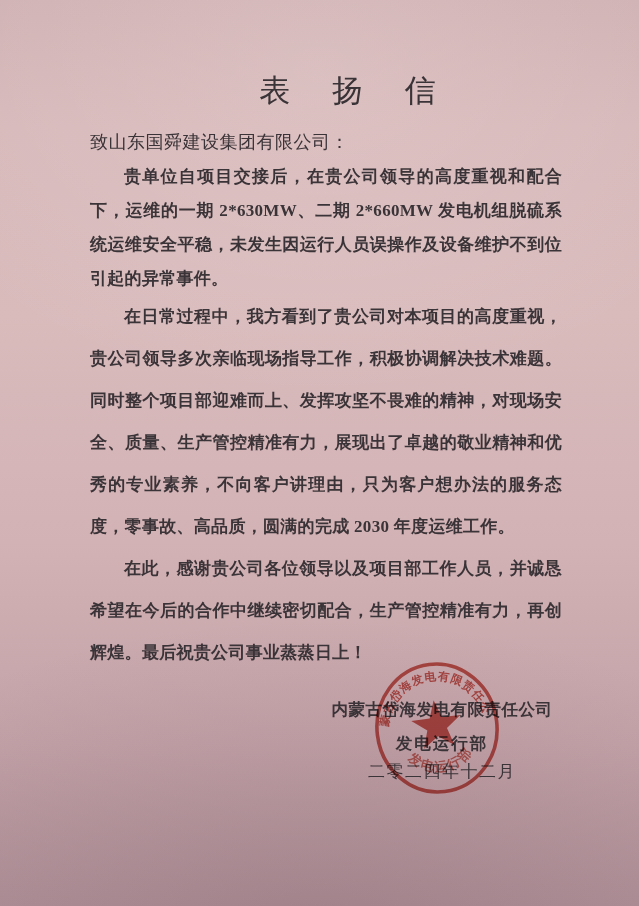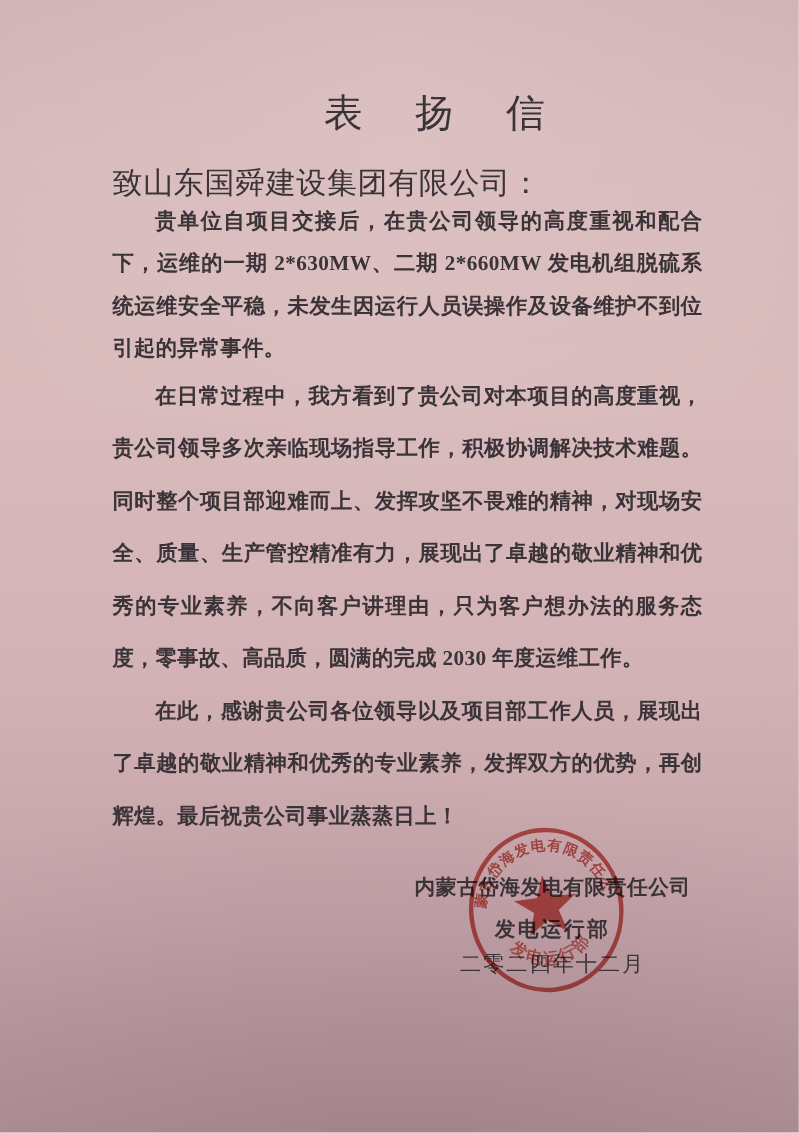--- a/index.html
+++ b/index.html
@@ -38,21 +38,21 @@
     font-size: 31px;
     font-weight: normal;
     letter-spacing: 17px;
     text-indent: 17px;
     padding-left: 28px;
   }
   .salutation {
     position: absolute;
     top: 130px;
     left: 90px;
-    font-size: 24px;
+    font-size: 18px;
     letter-spacing: 0.5px;
   }
   .body-text {
     position: absolute;
     top: 160px;
     left: 90px;
     width: 472px;
     text-align: justify;
     text-justify: inter-character;
   }
@@ -109,21 +109,21 @@
 
 <div class="shading"></div>
 
 <div class="page-title">表 扬 信</div>
 
 <div class="salutation">致山东国舜建设集团有限公司：</div>
 
 <div class="body-text">
   <p class="para-1">贵单位自项目交接后，在贵公司领导的高度重视和配合下，运维的一期 2*630MW、二期 2*660MW 发电机组脱硫系统运维安全平稳，未发生因运行人员误操作及设备维护不到位引起的异常事件。</p>
   <p class="para-2">在日常过程中，我方看到了贵公司对本项目的高度重视，贵公司领导多次亲临现场指导工作，积极协调解决技术难题。同时整个项目部迎难而上、发挥攻坚不畏难的精神，对现场安全、质量、生产管控精准有力，展现出了卓越的敬业精神和优秀的专业素养，不向客户讲理由，只为客户想办法的服务态度，零事故、高品质，圆满的完成 2030 年度运维工作。</p>
-  <p class="para-3">在此，感谢贵公司各位领导以及项目部工作人员，展现出了卓越的敬业精神和优秀的专业素养，发挥双方的优势，再创辉煌。最后祝贵公司事业蒸蒸日上！</p>
+  <p class="para-3">在此，感谢贵公司各位领导以及项目部工作人员，并诚恳希望在今后的合作中继续密切配合，生产管控精准有力，再创辉煌。最后祝贵公司事业蒸蒸日上！</p>
 </div>
 
 <div class="signature">
   <div class="company">内蒙古岱海发电有限责任公司</div>
   <div class="department">发电运行部</div>
   <div class="date">二零二四年十二月</div>
 </div>
 
 <svg class="stamp" viewBox="0 0 132 138" xmlns="http://www.w3.org/2000/svg">
   <defs>

